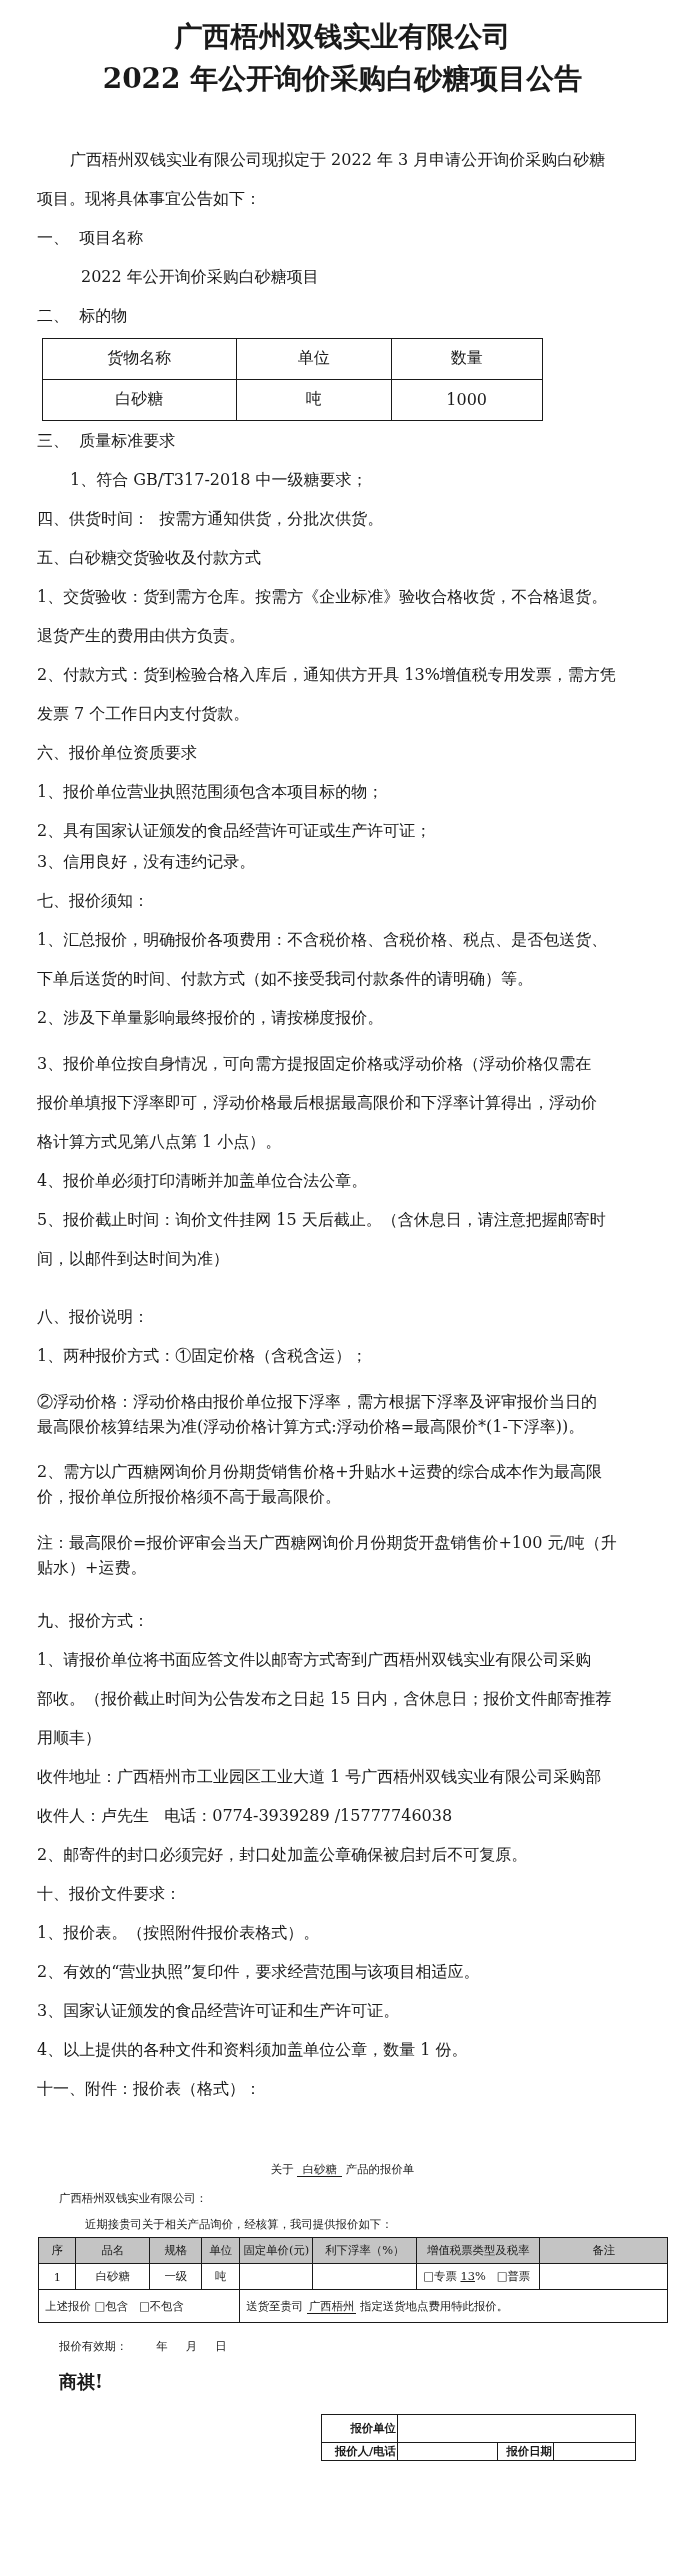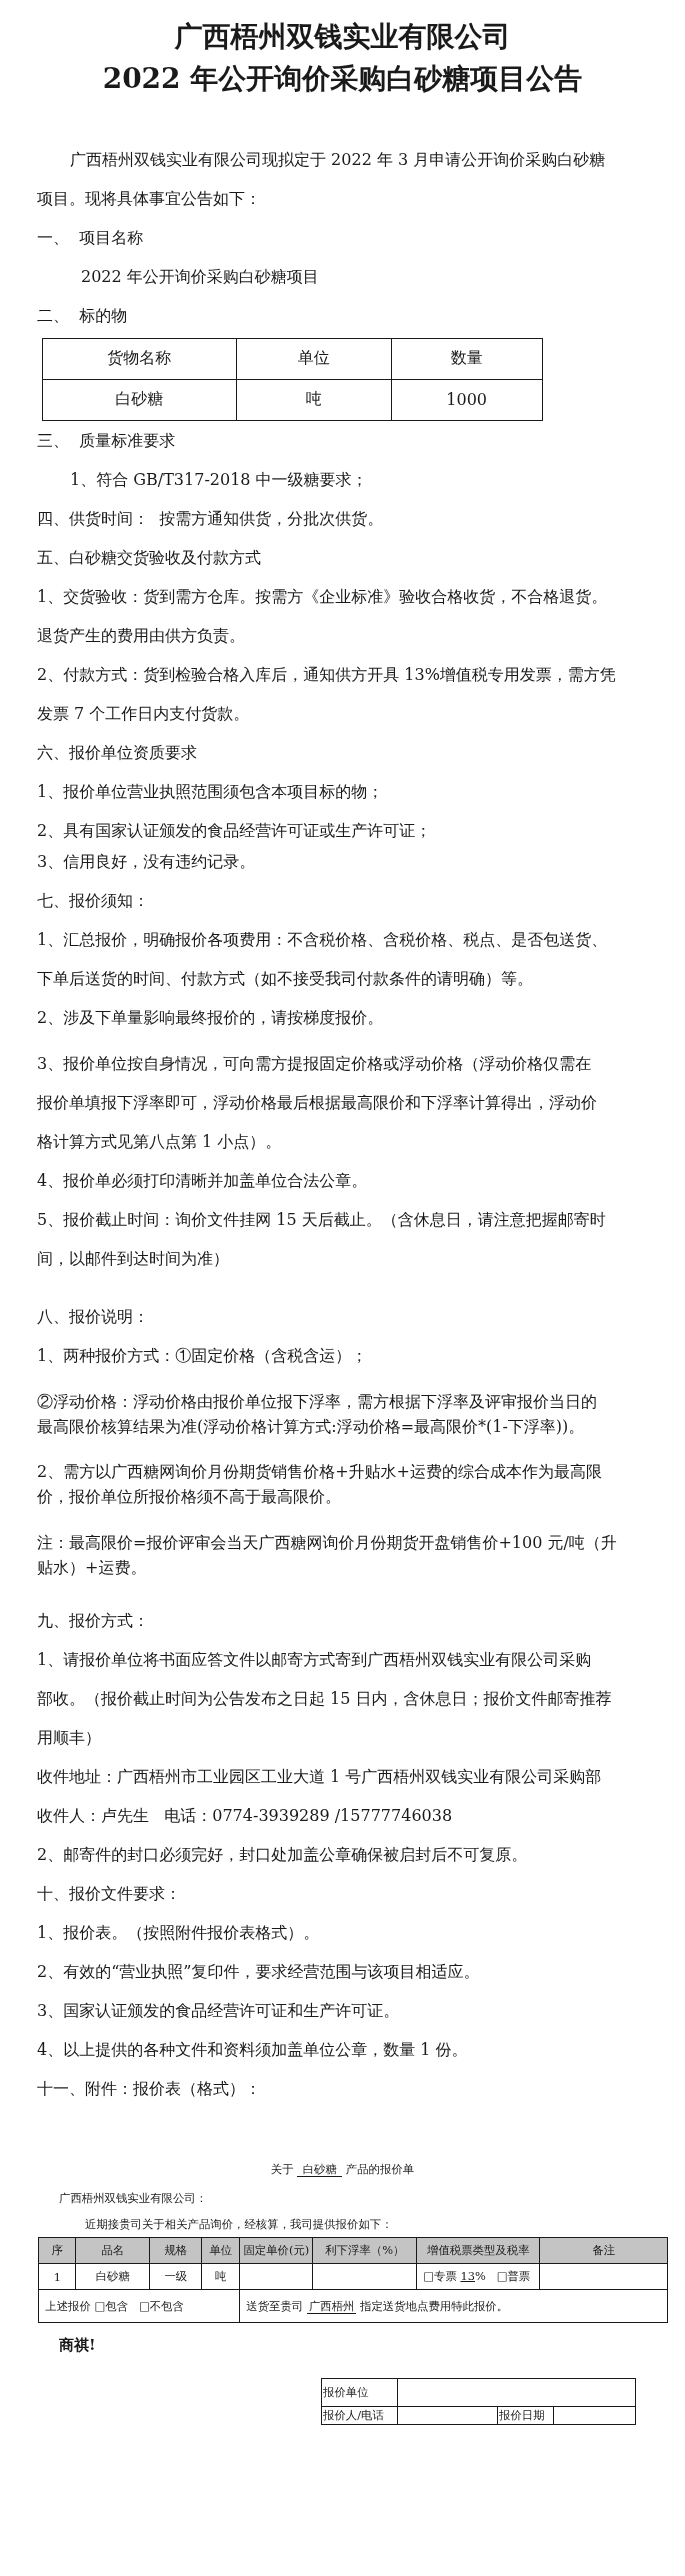--- a/index.html
+++ b/index.html
@@ -30,33 +30,33 @@
   .t-goods tr.hd td{height:41px;border-bottom:1.3px solid #1a1a1a;}
   .t-goods tr.dt td{height:41px;}
 
   
   .att-heading{margin-top:48px;text-align:center;font-size:11.4px;line-height:27px;white-space:pre;}
   .att-heading .u{border-bottom:0.7px solid #1a1a1a;padding:0 5.4px;}
   .att-line{font-size:11.4px;line-height:25.4px;white-space:pre;}
   .salutation{margin-left:22px;margin-top:3.3px;}
   .intro2{margin-left:48px;}
   .validity{margin-left:22px;margin-top:10.7px;}
-  .regards{margin-left:22px;margin-top:8.7px;font-size:15px;font-weight:bold;line-height:27px;white-space:pre;}
+  .regards{margin-left:22px;margin-top:8.7px;font-size:18px;font-weight:bold;line-height:27px;white-space:pre;}
 
   .t-quote{margin:0 0 0 1.3px;width:629px;border:1.3px solid #1a1a1a;font-size:11.4px;}
   .t-quote td,.t-quote th{border:0.7px solid #1a1a1a;text-align:center;white-space:pre;}
   .t-quote tr.hd th{height:26px;background:#c4c4c4;}
   .t-quote tr.dt td{height:26px;}
   .t-quote tr.ft td{height:33px;}
   .t-quote td.left{text-align:left;padding-left:6px;}
   .t-quote .u13{text-decoration:underline;}
   .t-quote .uplace{border-bottom:0.7px solid #1a1a1a;padding:0 2px;}
 
   .t-sign{margin:19px 0 0 284px;width:312px;border:0.7px solid #1a1a1a;font-size:11.4px;}
-  .t-sign td{border:0.7px solid #1a1a1a;text-align:left;white-space:pre;}
+  .t-sign td{border:0.7px solid #1a1a1a;text-align:right;white-space:pre;font-weight:bold;}
   .t-sign tr.r1 td{height:28px;}
   .t-sign tr.r2 td{height:16.7px;}
 </style>
 </head>
 <body>
 
 <div class="page">
 
   <div class="title t1">广西梧州双钱实业有限公司</div>
   <div class="title t2">2022 年公开询价采购白砂糖项目公告</div>
@@ -172,20 +172,21 @@
         <td class="left"><span>□专票 </span><span class="u13">13</span><span>%   □普票</span></td>
         <td></td>
       </tr>
       <tr class="ft">
         <td class="left" colspan="4">上述报价 □包含   □不包含</td>
         <td class="left" colspan="4"><span>送货至贵司 </span><span class="uplace">广西梧州</span><span> 指定送货地点费用特此报价。</span></td>
       </tr>
     </tbody>
   </table>
 
+  <div class="att-line validity">报价有效期：        年     月     日</div>
   <div class="regards">商祺!</div>
 
   <table class="t-sign">
     <colgroup>
         <col style="width:76px">
         <col style="width:100px">
         <col style="width:56px">
         <col style="width:82px">
       </colgroup>
     <tbody>

